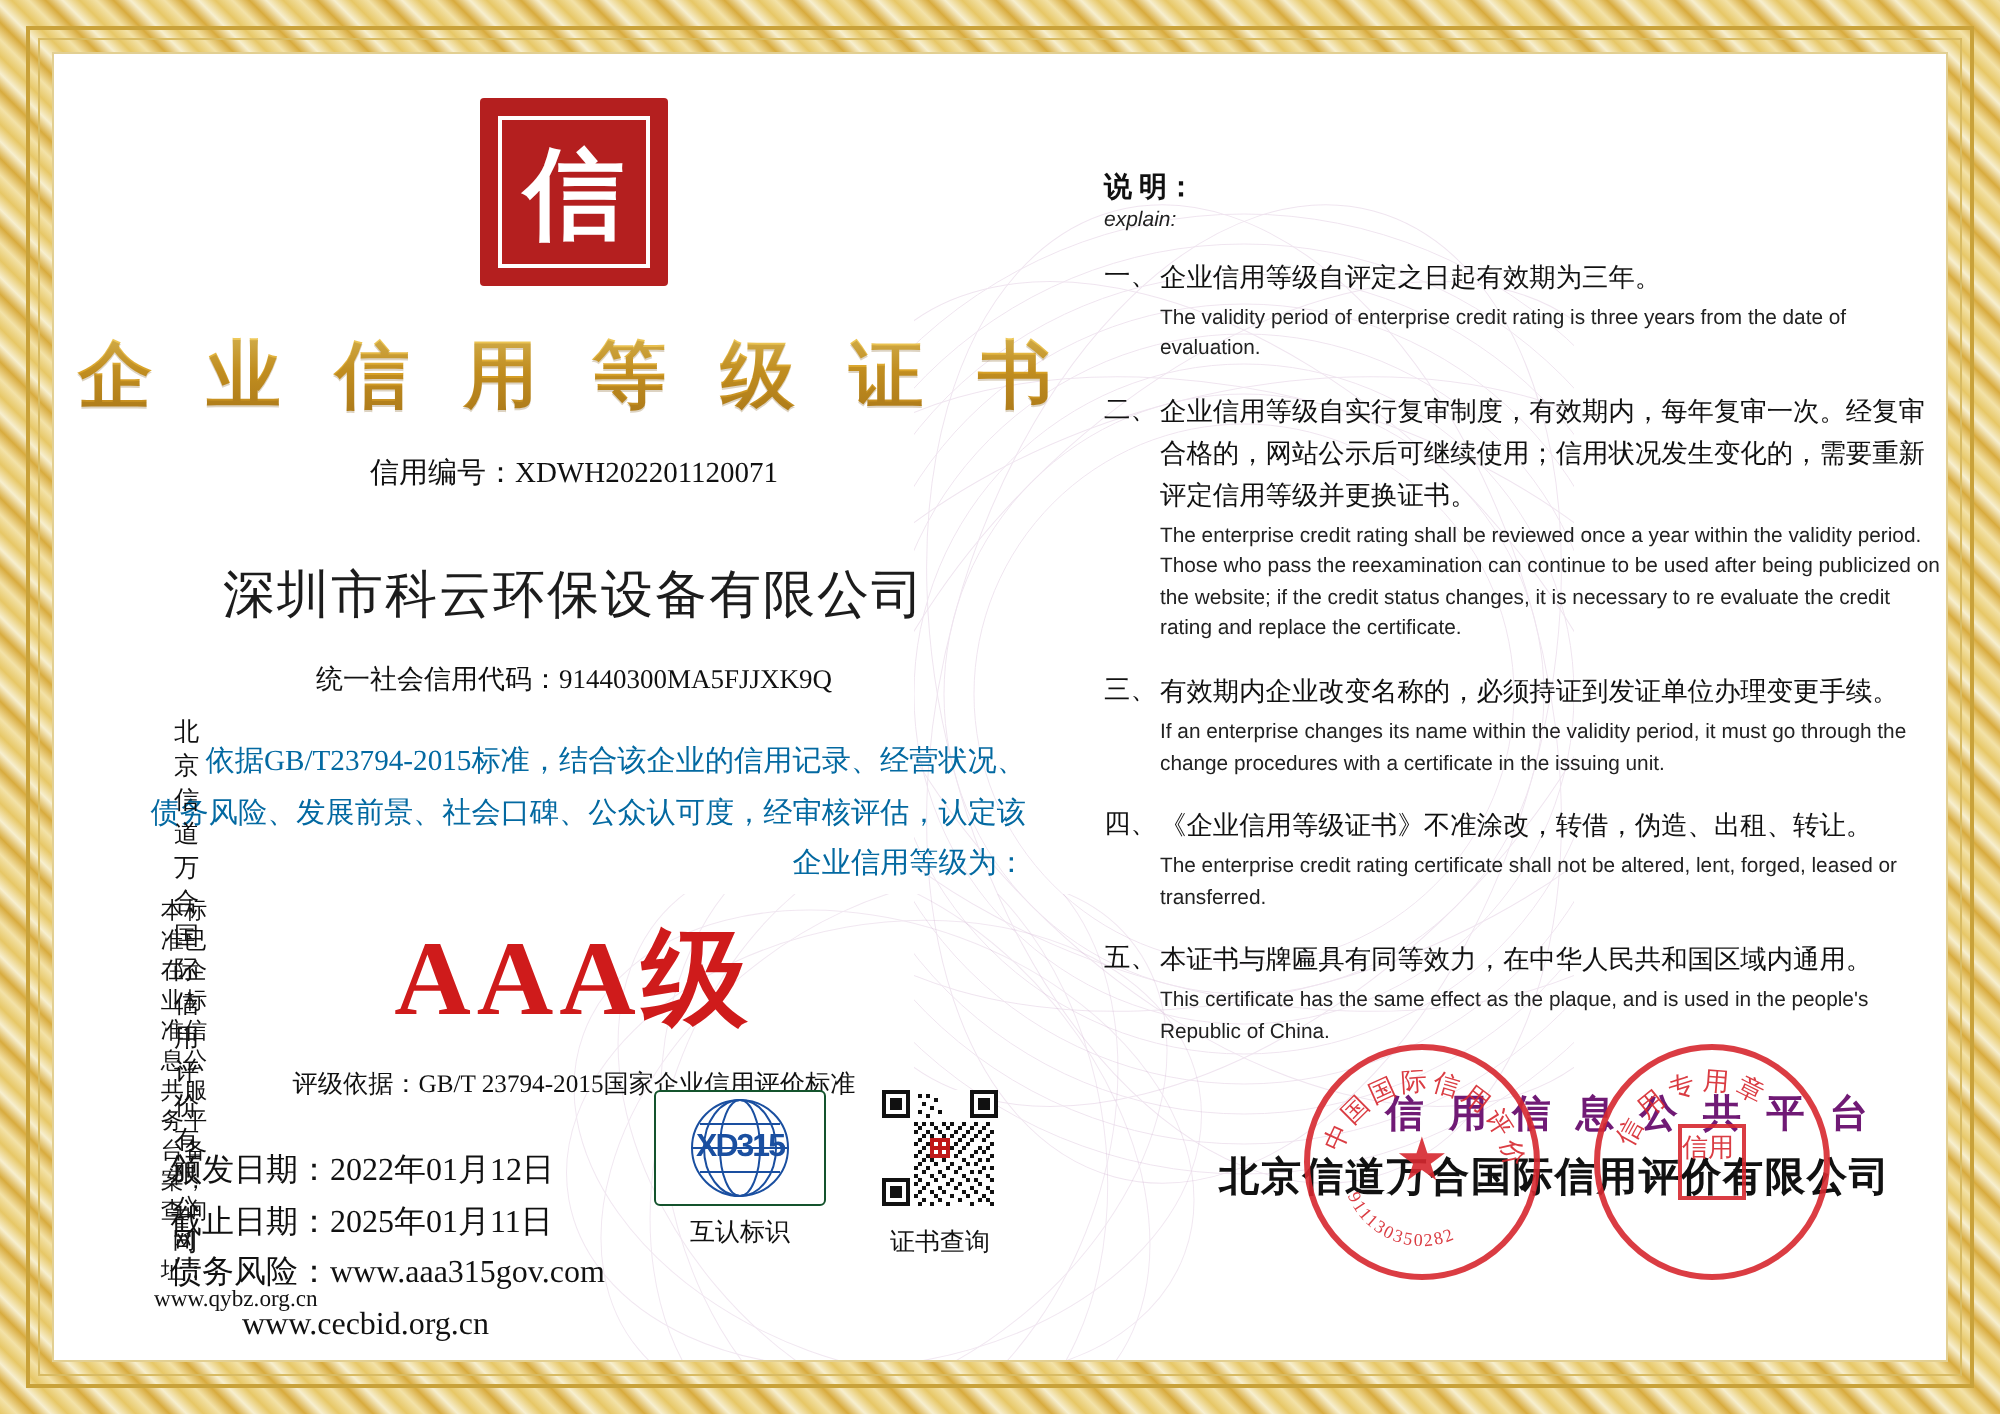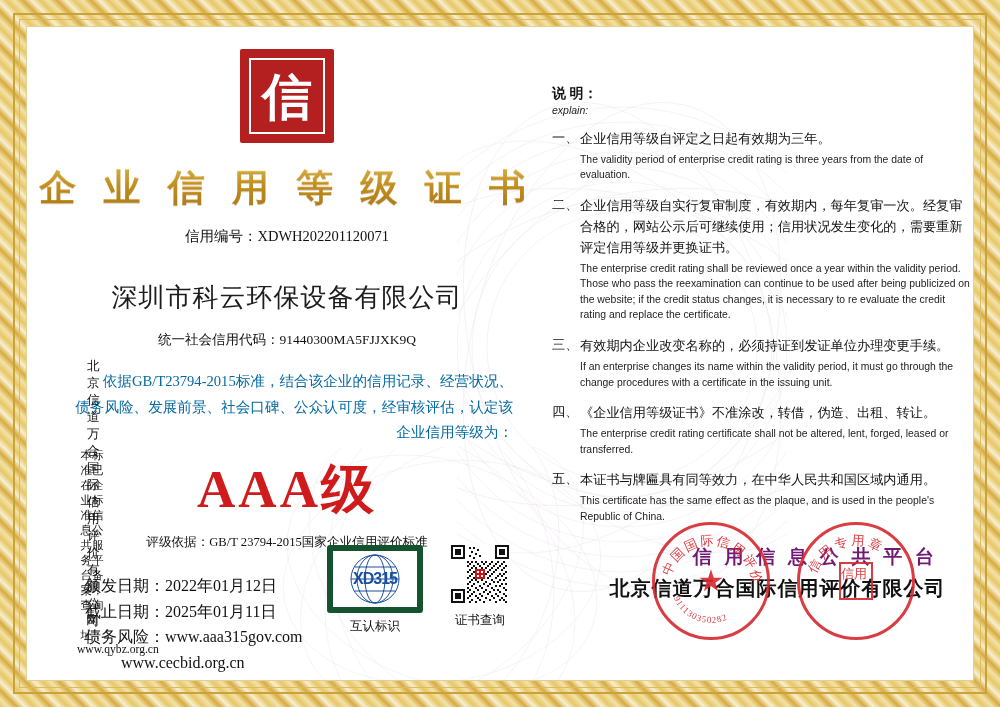--- a/index.html
+++ b/index.html
@@ -138,21 +138,21 @@
     display:flex;align-items:flex-start;gap:28px;
   }
   .badge{text-align:center;}
   .badge .cap{
     margin-top:5px;
     font-family:"Liberation Serif",serif;
     font-size:12.5px;color:#111;
   }
   .xd315{
     width:84px;height:56px;
-    border:6px solid #14532d;
+    border:1px solid #14532d;
     border-radius:3px;
     position:relative;
     overflow:hidden;
     background:#fff;
   }
   .xd315 .globe{
     position:absolute;left:50%;top:50%;transform:translate(-50%,-50%);
   }
   .xd315 .lbl{
     position:absolute;left:50%;top:50%;transform:translate(-50%,-50%);

